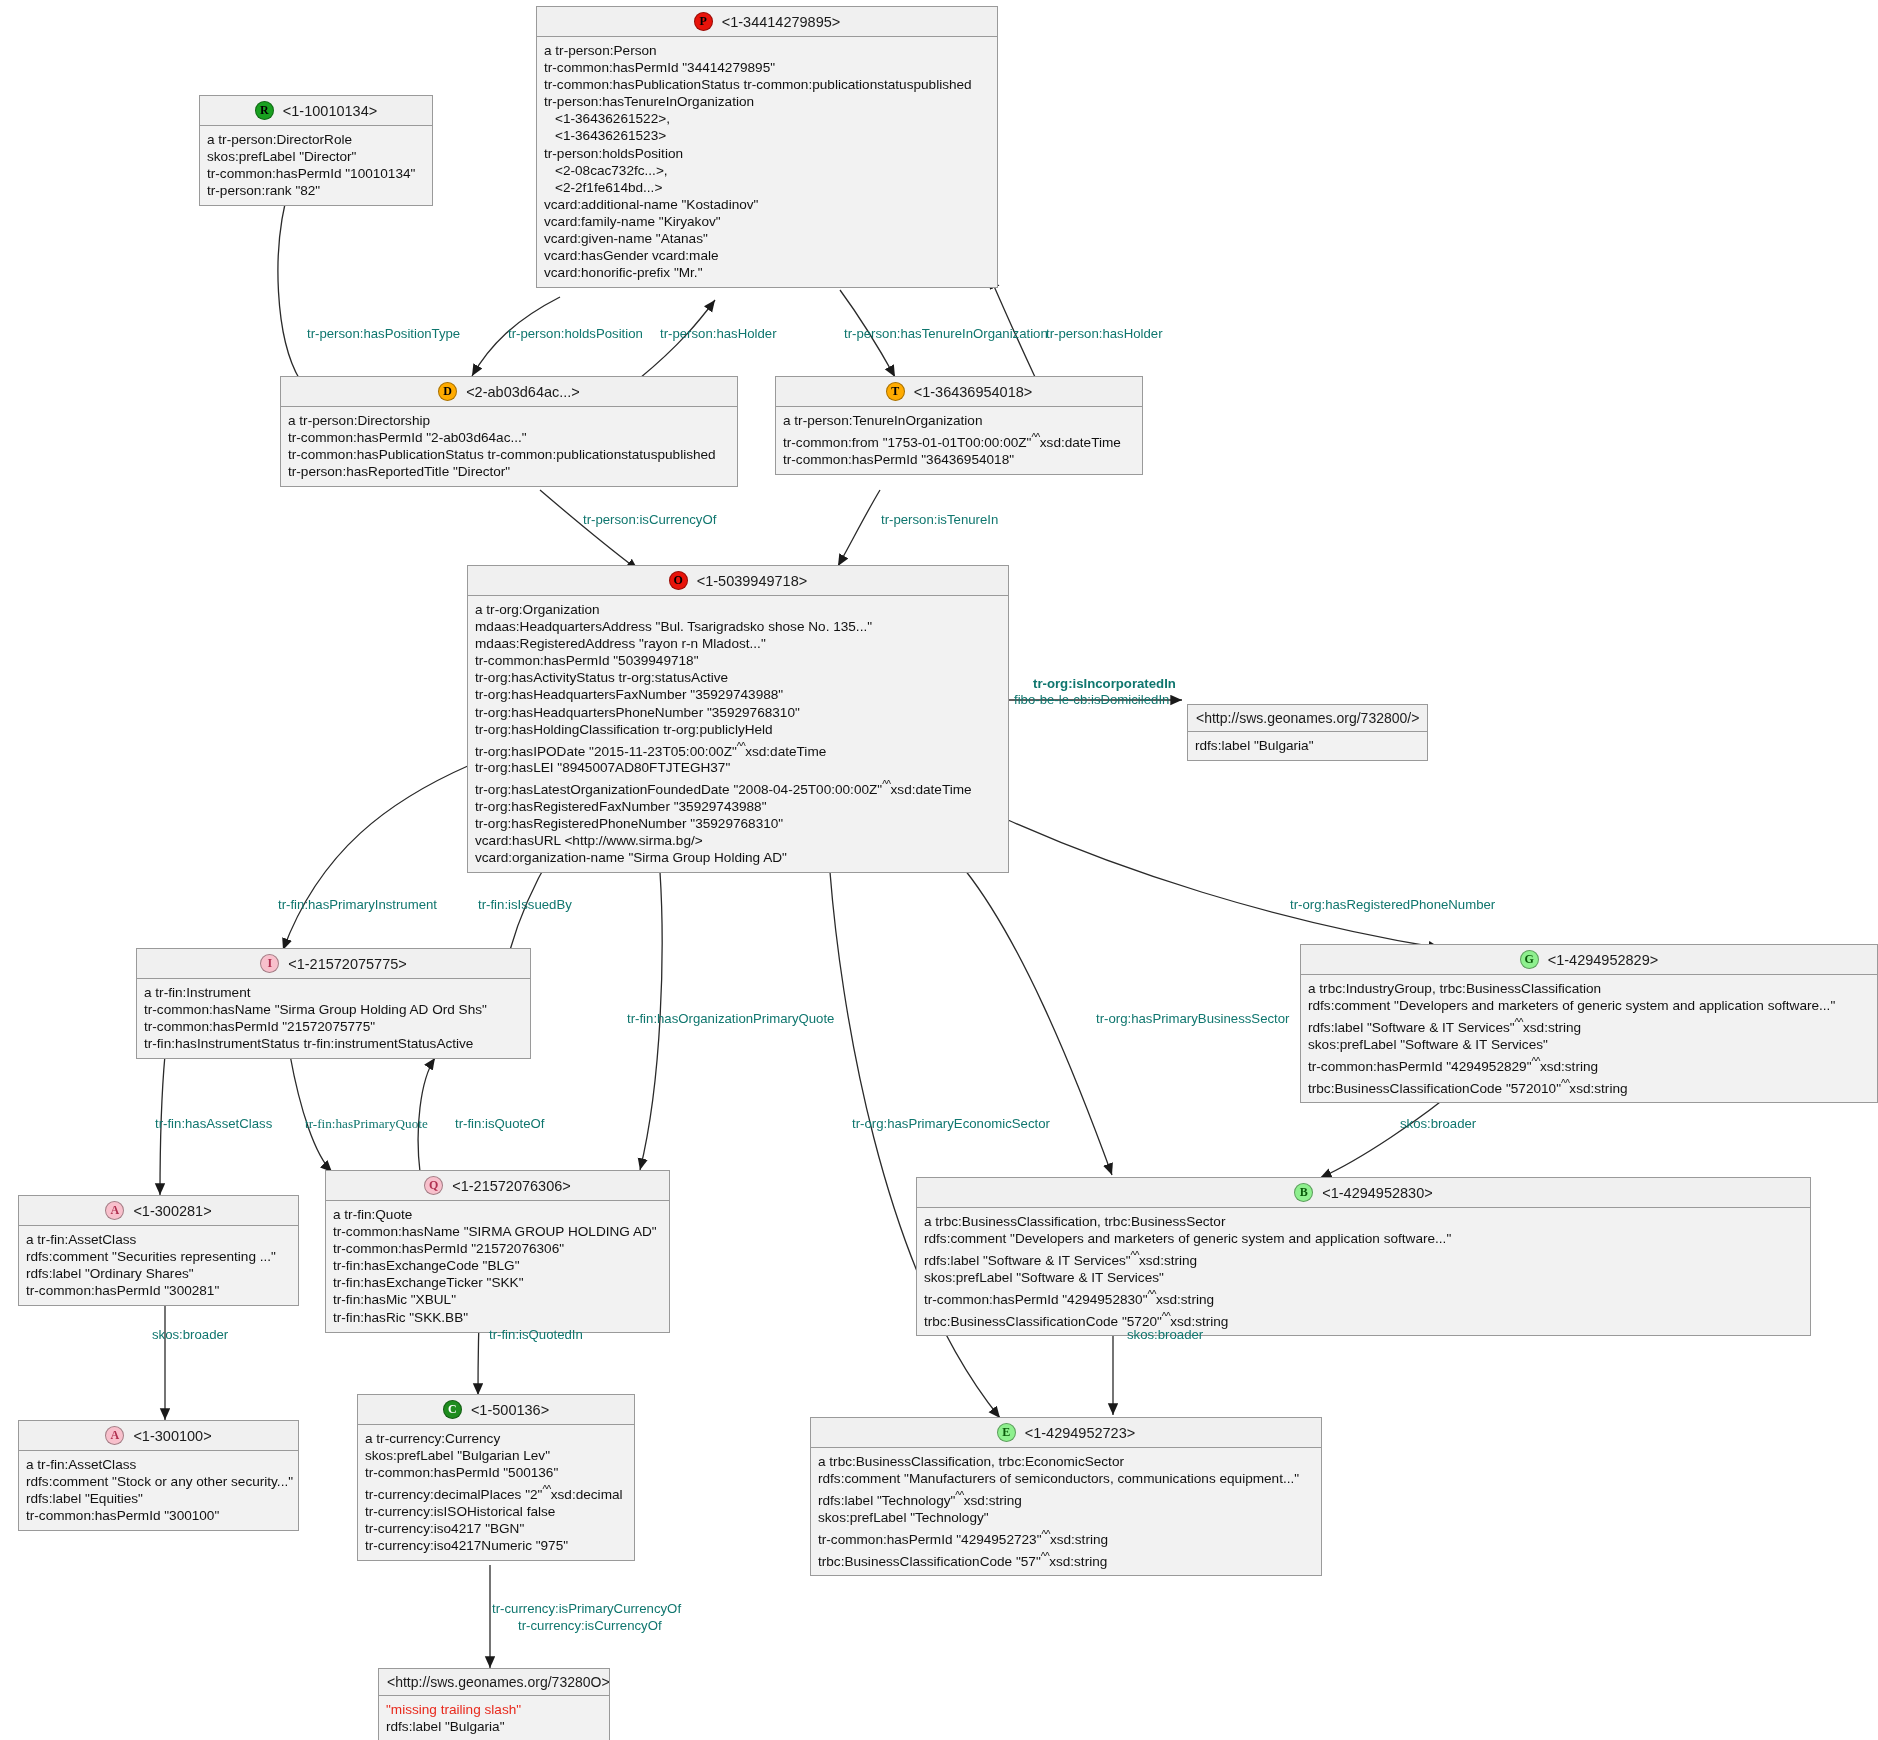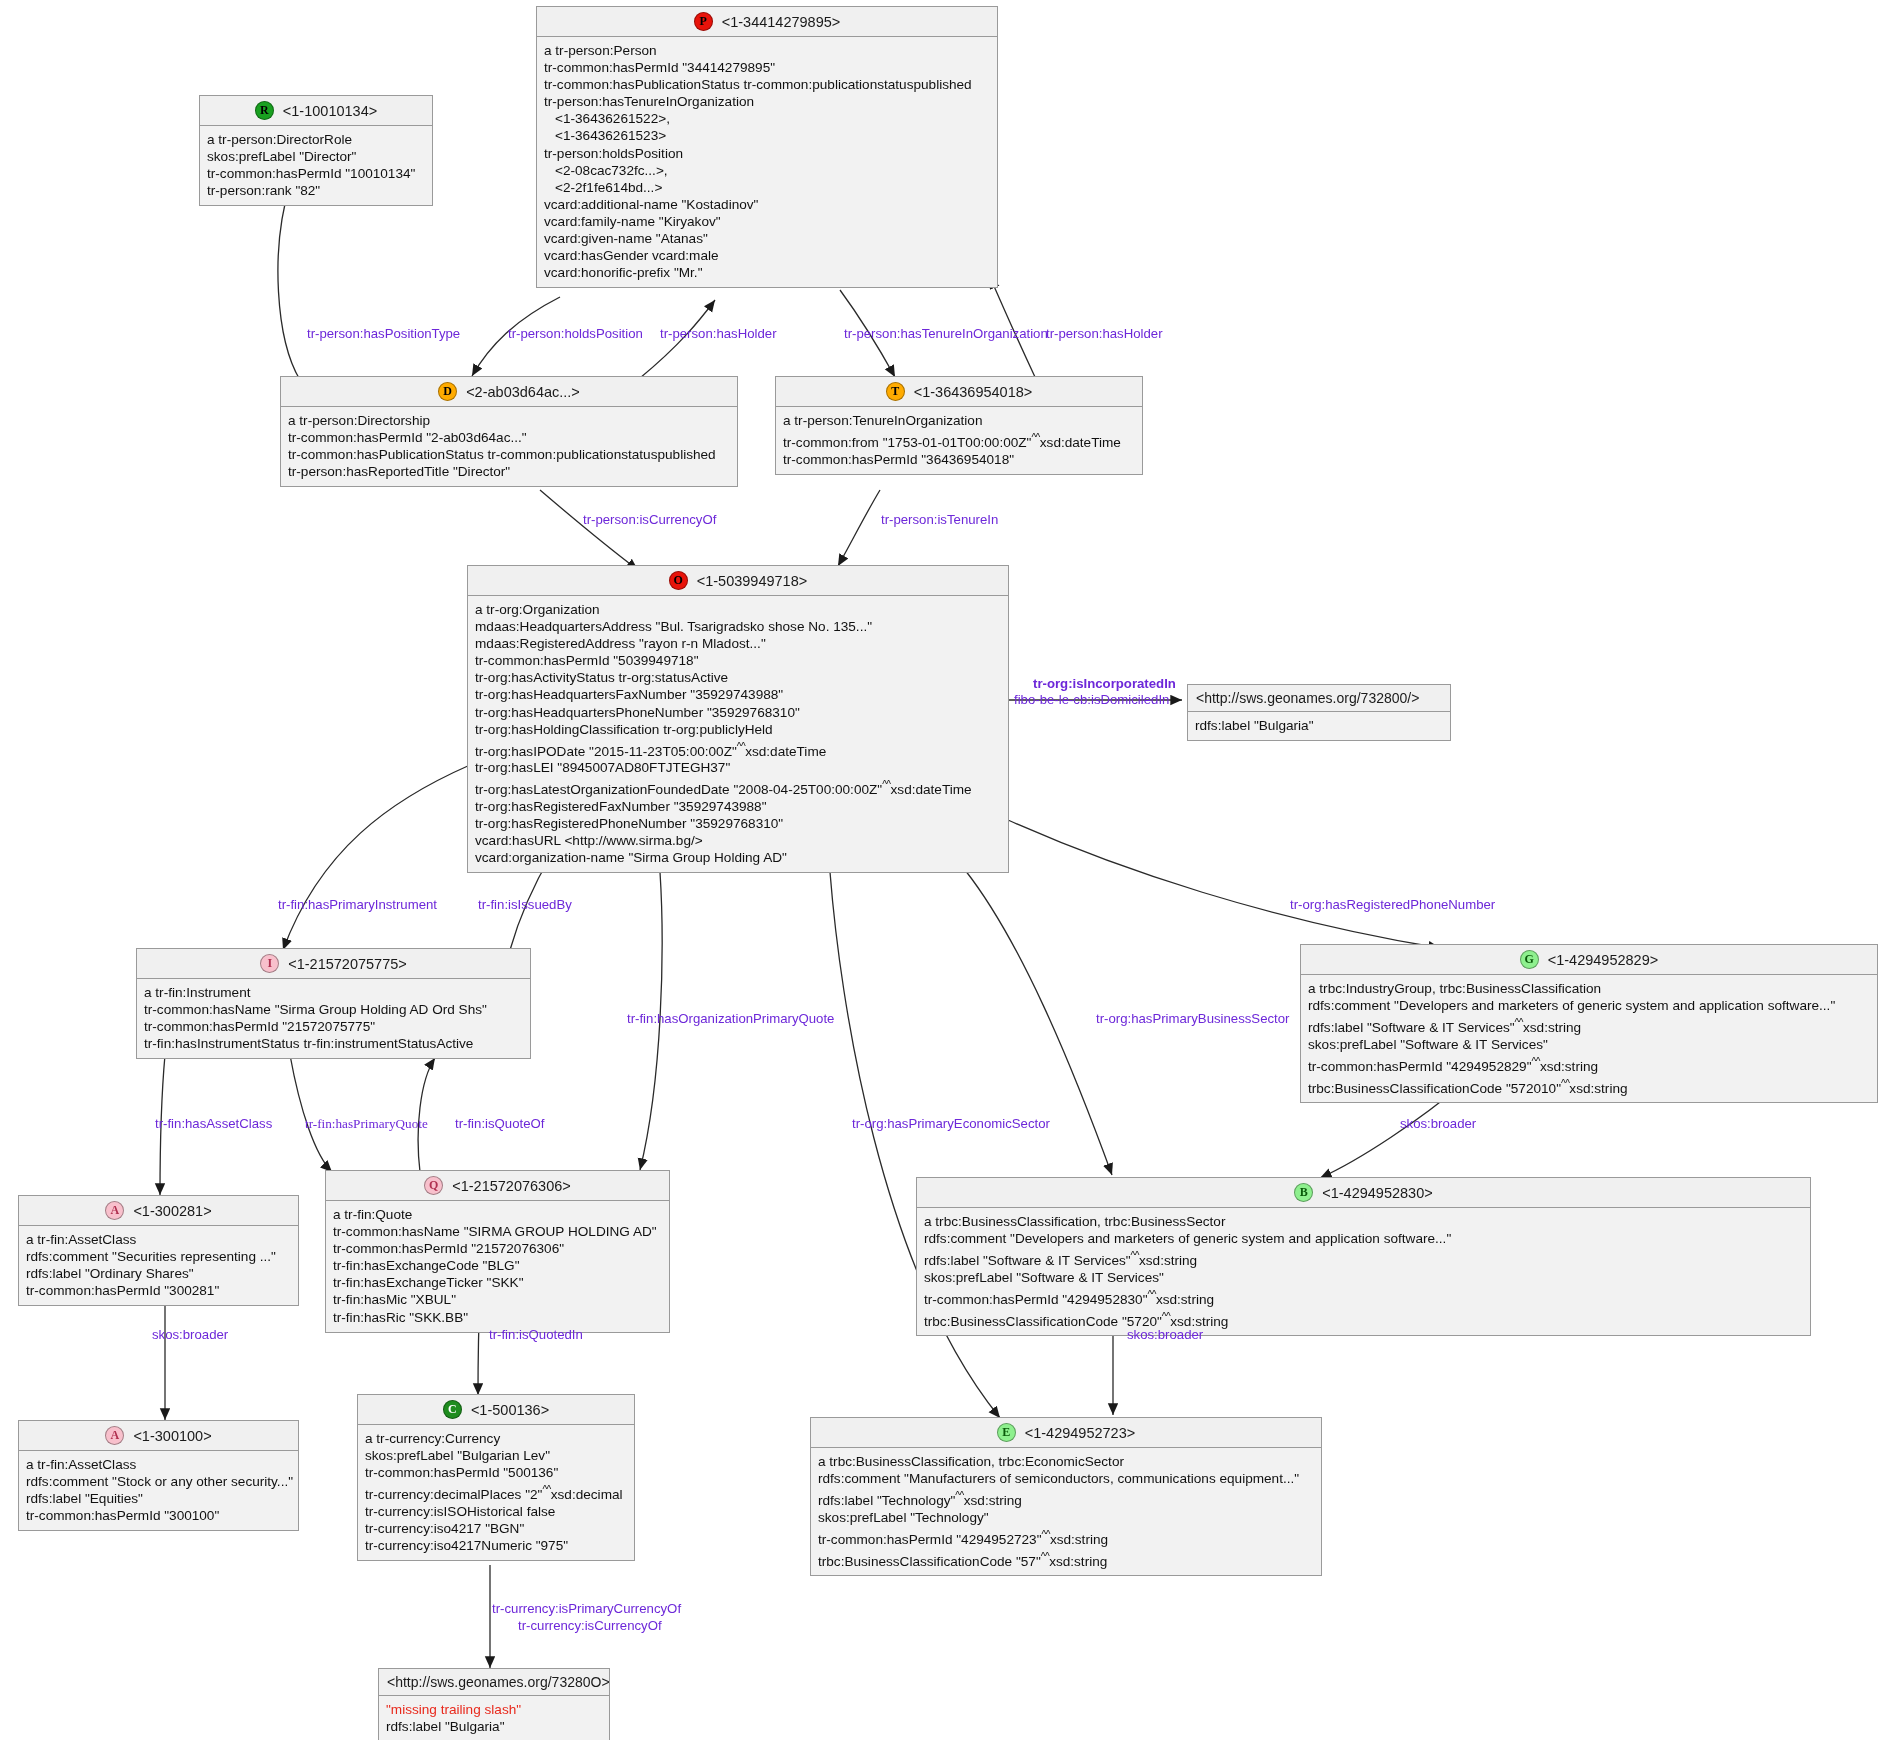--- a/index.html
+++ b/index.html
@@ -12,21 +12,21 @@
   .node .hdr .badge{width:19px;height:19px;border-radius:50%;display:flex;align-items:center;
     justify-content:center;font-size:12px;font-weight:bold;font-family:"Liberation Serif",serif;
     flex:0 0 auto;box-shadow:0 0 0 1px rgba(0,0,0,.35) inset;}
   .node .hdr .title{font-size:14.5px;color:#1a1a1a;white-space:nowrap;}
   .node .body{padding:5px 7px 6px 7px;background:#f2f2f2;}
   .node .body div{font-size:13.6px;line-height:17.1px;color:#111;white-space:nowrap;}
   .node .body div.ind{padding-left:11px;}
   .node .body div.warn{color:#e8291c;}
   .node.plain .hdr{justify-content:flex-start;}
   .node.plain .hdr .title{font-size:14px;}
-  .elabel{position:absolute;font-size:13.2px;color:#6d28d9;white-space:nowrap;line-height:15px;}
+  .elabel{position:absolute;font-size:13.2px;color:#0f766e;white-space:nowrap;line-height:15px;}
   .sup{font-size:10px;vertical-align:super;letter-spacing:-0.5px;}
 </style>
 </head>
 <body>
 
 <div id="canvas">
 
   <svg class="edges" viewBox="0 0 1878 1740">
     <defs>
       <marker id="ah" markerWidth="11" markerHeight="11" refX="9" refY="4" orient="auto" markerUnits="strokeWidth">
@@ -159,21 +159,21 @@
       <div>tr-org:hasIPODate "2015-11-23T05:00:00Z"<span class="sup">^^</span>xsd:dateTime</div>
       <div>tr-org:hasLEI "8945007AD80FTJTEGH37"</div>
       <div>tr-org:hasLatestOrganizationFoundedDate "2008-04-25T00:00:00Z"<span class="sup">^^</span>xsd:dateTime</div>
       <div>tr-org:hasRegisteredFaxNumber "35929743988"</div>
       <div>tr-org:hasRegisteredPhoneNumber "35929768310"</div>
       <div>vcard:hasURL &lt;http://www.sirma.bg/&gt;</div>
       <div>vcard:organization-name "Sirma Group Holding AD"</div>
     </div>
   </div>
 
-  <div class="node plain" style="left:1187px;top:684px;width:264px;">
+  <div class="node plain" style="left:1187px;top:704px;width:241px;">
     <div class="hdr" style="height:26px;">
       <span class="title">&lt;http://sws.geonames.org/732800/&gt;</span>
     </div>
     <div class="body">
       <div>rdfs:label "Bulgaria"</div>
     </div>
   </div>
 
   <div class="node" style="left:136px;top:948px;width:395px;">
     <div class="hdr">

